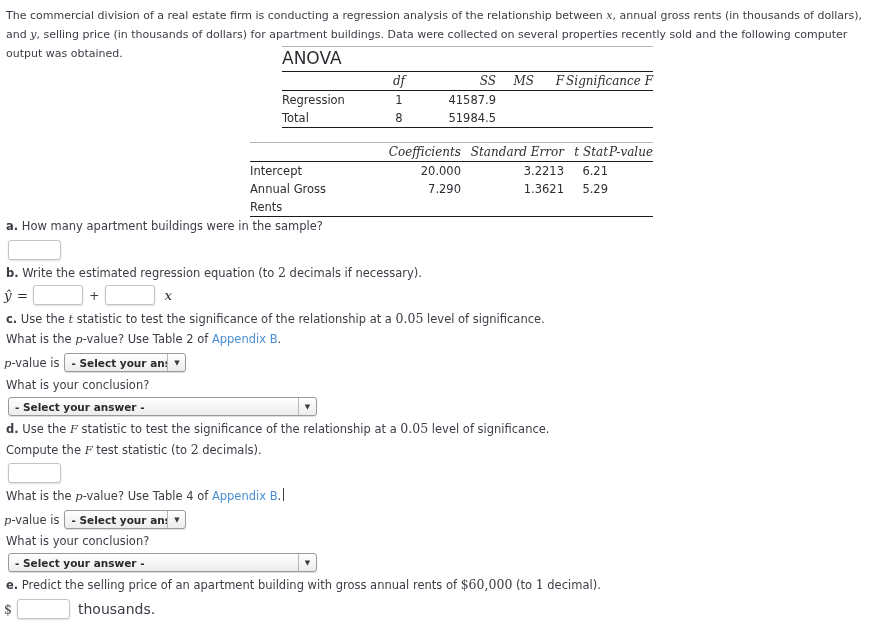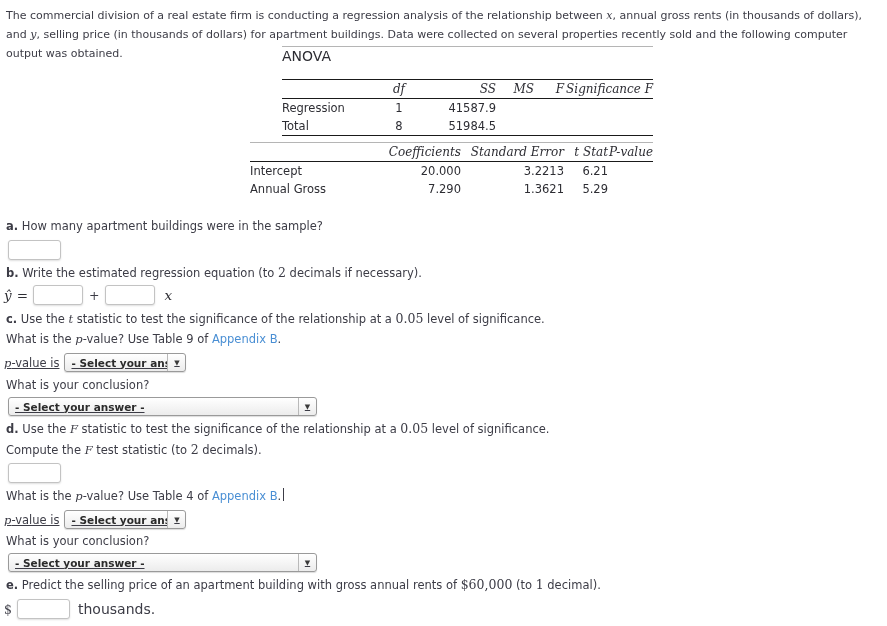--- a/index.html
+++ b/index.html
@@ -61,22 +61,22 @@
     font-size: 12px;
     border-bottom: 1.4px solid #1a1a1a;
     padding-bottom: 2px;
   }
   .rule-bottom td { border-bottom: 1.4px solid #1a1a1a; }
   .ta-l { text-align: left; }
   .ta-r { text-align: right; }
   .ta-c { text-align: center; }
   .anova-title {
     border-bottom: 1.4px solid #1a1a1a;
-    padding: 1px 0 15px 0;
-    font-size: 14px;
+    padding: 1px 0 3px 0;
+    font-size: 17px;
     color: #2d2d33;
   }
   .anova-topline {
     border-top: 1.4px solid #b5b5b5;
   }
 
   
   .c-lbl  { width: 96px; }
   .c-df   { width: 42px; }
   .c-ss   { width: 76px; }
@@ -169,21 +169,21 @@
     justify-content: center;
     width: 17px;
     flex: 0 0 17px;
     border-left: 1px solid #b9b9b9;
     font-size: 7px;
     color: #3a3a3a;
   }
   .sel-small { width: 122px; }
   .sel-wide  { width: 309px; }
 
-  .sel-row { position: absolute; display: flex; align-items: center; text-decoration: underline; }
+  .sel-row { position: absolute; display: flex; align-items: center; }
   .sel-row .pre { padding-right: 5px; font-size: 11.5px; }
 
   .sel-c-pval { left: 4px; top: 353px; }
   .sel-c-concl { left: 8px; top: 397px; }
   .sel-d-pval { left: 4px; top: 510px; }
   .sel-d-concl { left: 8px; top: 553px; }
 
   .caret-text { position: relative; }
   .caret-text::after {
     content: "";
@@ -259,20 +259,27 @@
           <td class="ta-r">6.21</td>
           <td class="ta-r"></td>
         </tr>
         <tr>
           <td class="ta-l">Annual Gross</td>
           <td class="ta-r">7.290</td>
           <td class="ta-r">1.3621</td>
           <td class="ta-r">5.29</td>
           <td class="ta-r"></td>
         </tr>
+        <tr class="rule-bottom">
+          <td class="ta-l">Rents</td>
+          <td class="ta-r"></td>
+          <td class="ta-r"></td>
+          <td class="ta-r"></td>
+          <td class="ta-r"></td>
+        </tr>
       </tbody>
     </table>
   </div>
 
   <div class="q" style="top:219px">
     <b>a.</b>
     <span>How many apartment buildings were in the sample?</span>
   </div>
   <input class="txt inp-a" type="text" value="" style="">
 
@@ -288,21 +295,21 @@
     <input class="txt" type="text" value="" style="">
     <span class="sym eq-x">x</span>
   </div>
 
   <div class="q" style="top:311px">
     <b>c.</b>
     <span>Use the </span><span class="mathit">t</span><span> statistic to test the significance of the relationship at a </span><span class="mathnum">0.05</span><span> level of significance.</span>
   </div>
 
   <div class="q" style="top:332px">
-    <span>What is the </span><span class="mathit">p</span><span>-value? Use Table 9 of </span><a class="appx" href="#">Appendix B</a><span>.</span>
+    <span>What is the </span><span class="mathit">p</span><span>-value? Use Table 2 of </span><a class="appx" href="#">Appendix B</a><span>.</span>
   </div>
 
   <div class="sel-row sel-c-pval">
     <span class="pre"><span class="mathit">p</span><span>-value is</span></span>
     <div class="sel sel-small">
       <div class="sel-label">- Select your answer -</div>
       <div class="sel-arrow">▼</div>
     </div>
   </div>
 

